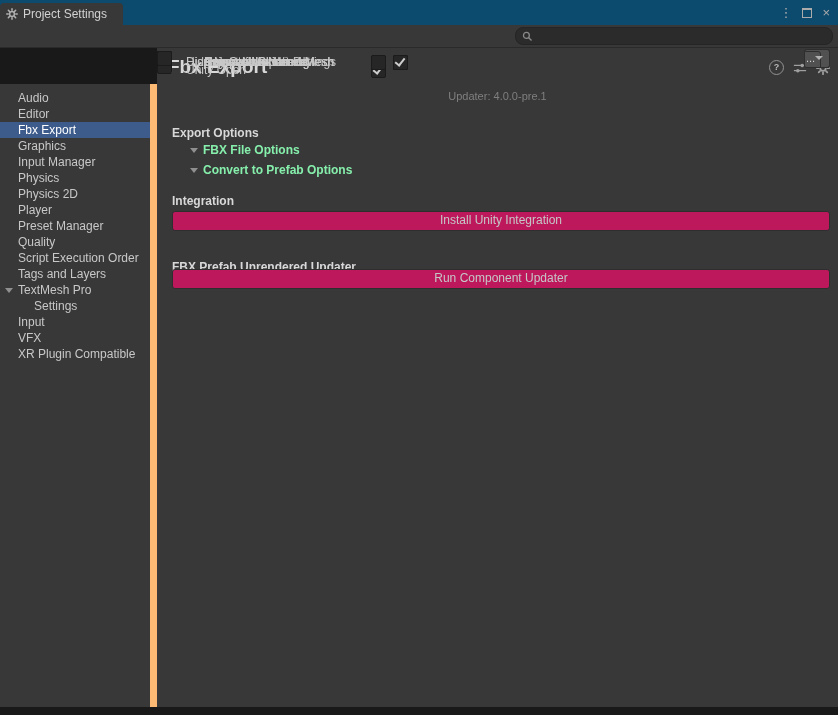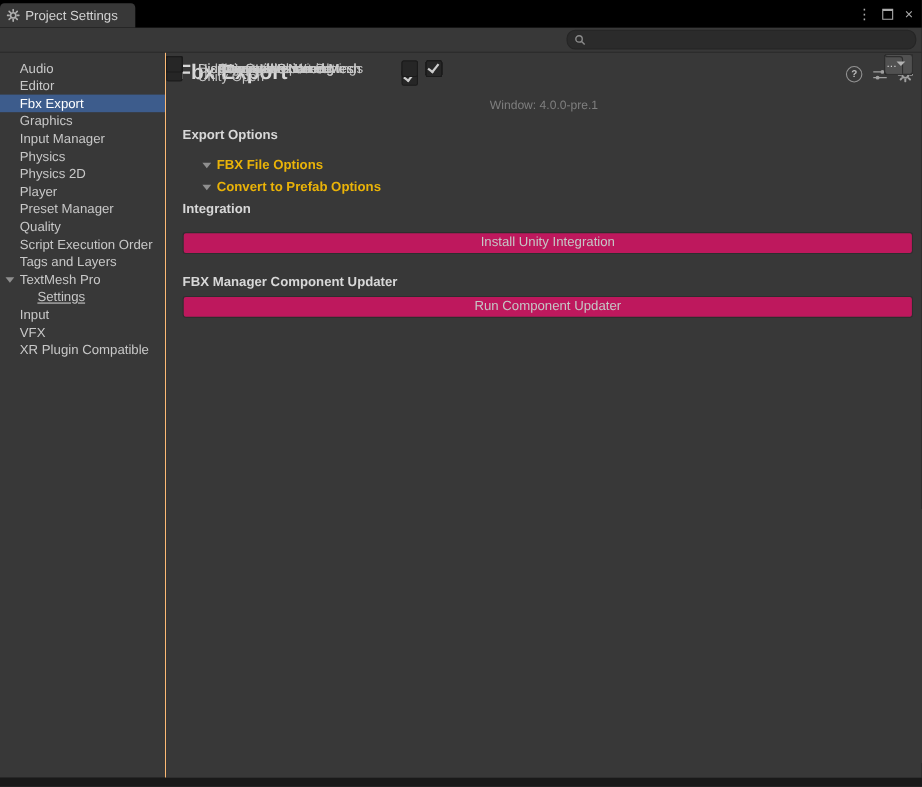--- a/index.html
+++ b/index.html
@@ -1,36 +1,36 @@
 <!DOCTYPE html>
 <html><head>
 <meta charset="utf-8">
 <style>
   html,body{margin:0;padding:0;}
   body{width:838px;height:715px;overflow:hidden;background:#191919;font-family:"Liberation Sans","DejaVu Sans",sans-serif;font-size:12px;color:#c8c8c8;}
   .window{width:838px;height:715px;display:flex;flex-direction:column;}
 
   
-  .titlebar{height:25px;background:#000000;position:relative;flex:none;}
+  .titlebar{height:25px;background:#0c4a6e;position:relative;flex:none;}
   .tab{position:absolute;left:0;bottom:0;height:22px;background:#383838;border-radius:4px 4px 0 0;display:flex;align-items:center;gap:5px;padding:0 16px 0 6px;color:#d2d2d2;cursor:default;}
   .win-controls{position:absolute;right:8px;top:0;height:25px;display:flex;align-items:center;gap:10px;color:#ababab;}
   .win-controls .glyph{font-size:13px;line-height:1;cursor:pointer;}
   .maxbox{width:8px;height:7px;border:1px solid #ababab;border-top-width:2px;display:inline-block;cursor:pointer;}
 
   
   .toolbar{height:22px;background:#383838;border-bottom:1px solid #2a2a2a;display:flex;justify-content:flex-end;align-items:center;padding:0 5px;flex:none;}
   .search{width:304px;height:16px;background:#2b2b2b;border:1px solid #252525;border-radius:8px;display:flex;align-items:center;padding:0 6px;gap:4px;}
   .search input{flex:1;background:transparent;border:none;outline:none;color:#c0c0c0;font:11px "Liberation Sans",sans-serif;padding:0;}
 
   .content{flex:1;display:flex;min-height:0;}
 
   
-  .sidebar{width:150px;flex:none;background:#383838;border-right:1px solid #fdba74;padding-top:6px;overflow:hidden;}
+  .sidebar{width:150px;flex:none;background:#383838;border-right:7px solid #fdba74;padding-top:6px;overflow:hidden;margin-top:36px;}
   .side-item{position:relative;height:16px;line-height:16px;padding-left:18px;white-space:nowrap;cursor:pointer;color:#c8c8c8;}
-  .side-item.ind2{padding-left:34px;text-decoration:underline;}
+  .side-item.ind2{padding-left:34px;}
   .side-item.selected{background:#3d5c8c;color:#ffffff;}
   .side-item .tri{position:absolute;left:5px;top:6px;}
   .tri{width:0;height:0;border-left:4px solid transparent;border-right:4px solid transparent;border-top:5px solid #8f8f8f;display:inline-block;}
 
   
   .main{flex:1;position:relative;overflow:hidden;background:#383838;}
   .main-header{display:flex;justify-content:space-between;align-items:flex-start;padding:8px 8px 0 11px;}
   .page-title{font-size:19px;font-weight:bold;color:#d8d8d8;}
   .header-icons{display:flex;gap:9px;align-items:center;margin-top:4px;color:#9f9f9f;}
   .help-circle{width:13px;height:13px;border:1px solid #939393;border-radius:50%;font-size:9px;font-weight:bold;line-height:12px;text-align:center;color:#b8b8b8;cursor:pointer;}
@@ -38,24 +38,24 @@
   .version{text-align:center;color:#7f7f7f;font-size:11px;margin:12px 0 10px;}
   .form{margin-top:4px;}
 
   
   .row{position:relative;height:20px;}
   .row.gap{margin-top:8px;}
   .row.gap-lg{margin-top:14px;}
   .lbl{position:absolute;top:3px;white-space:nowrap;color:#c8c8c8;}
   .lbl.ind1{left:28px;}
   .lbl.ind3{left:46px;}
-  .row.header .hdr{position:absolute;left:15px;top:3px;font-weight:bold;color:#d8d8d8;white-space:nowrap;}
+  .row.header .hdr{position:absolute;left:15px;top:14px;font-weight:bold;color:#d8d8d8;white-space:nowrap;}
   .row.foldout{cursor:pointer;}
   .row.foldout .tri{position:absolute;left:33px;top:8px;}
-  .row.foldout .fold-lbl{position:absolute;left:46px;top:3px;font-weight:bold;color:#eab308;white-space:nowrap;}
+  .row.foldout .fold-lbl{position:absolute;left:46px;top:3px;font-weight:bold;color:#86efac;white-space:nowrap;}
 
   .checkbox{position:absolute;top:3px;width:13px;height:13px;background:#262626;border:1px solid #1b1b1b;border-radius:2px;cursor:pointer;}
   .checkbox.near{left:213px;} .checkbox.far{left:235px;}
   .checkbox.checked::after{content:"";position:absolute;left:3px;top:0;width:4px;height:8px;border-right:2px solid #cdcdcd;border-bottom:2px solid #cdcdcd;transform:rotate(38deg);}
 
   .dropdown{position:absolute;top:1px;right:8px;height:17px;background:#515151;border:1px solid #2e2e2e;border-radius:3px;padding:0 18px 0 6px;line-height:15px;color:#e0e0e0;cursor:pointer;white-space:nowrap;overflow:hidden;}
   .dropdown::after{content:"";position:absolute;right:6px;top:6px;border-left:4px solid transparent;border-right:4px solid transparent;border-top:4px solid #b2b2b2;}
 
   .browse{position:absolute;right:8px;top:1px;width:19px;height:17px;background:#515151;border:1px solid #2e2e2e;border-radius:3px;color:#d0d0d0;text-align:center;line-height:12px;font-size:11px;cursor:pointer;}
 
@@ -151,21 +151,21 @@
                   <line x1="13" y1="8" x2="15" y2="8"></line>
                 <line x1="3.1" y1="3.1" x2="4.5" y2="4.5"></line>
                   <line x1="11.5" y1="11.5" x2="12.9" y2="12.9"></line>
                 <line x1="3.1" y1="12.9" x2="4.5" y2="11.5"></line>
                   <line x1="11.5" y1="4.5" x2="12.9" y2="3.1"></line>
               </g>
             </svg>
           </span>
         </div>
       </div>
-      <div class="version">Window: 4.0.0-pre.1</div>
+      <div class="version">Updater: 4.0.0-pre.1</div>
       <div class="form">
           <div class="row header">
             <span class="hdr">Export Options</span>
           </div>
           <div class="row checkbox">
             <span class="lbl ind1">Display Options Window</span>
             <div class="checkbox near checked"></div>
           </div>
           <div class="row foldout gap">
             <span class="tri"></span>
@@ -224,21 +224,21 @@
             <div class="checkbox near checked"></div>
           </div>
           <div class="row checkbox">
             <span class="lbl ind1">Hide Native Menu</span>
             <div class="checkbox near"></div>
           </div>
           <div class="row button gap">
             <div class="btn">Install Unity Integration</div>
           </div>
           <div class="row header gap-lg">
-            <span class="hdr">FBX Manager Component Updater</span>
+            <span class="hdr">FBX Prefab Unrendered Updater</span>
           </div>
           <div class="row button">
             <div class="btn">Run Component Updater</div>
           </div>
         </div>
     </div>
   </div>
 
   <div class="footer"></div>
 </div>

